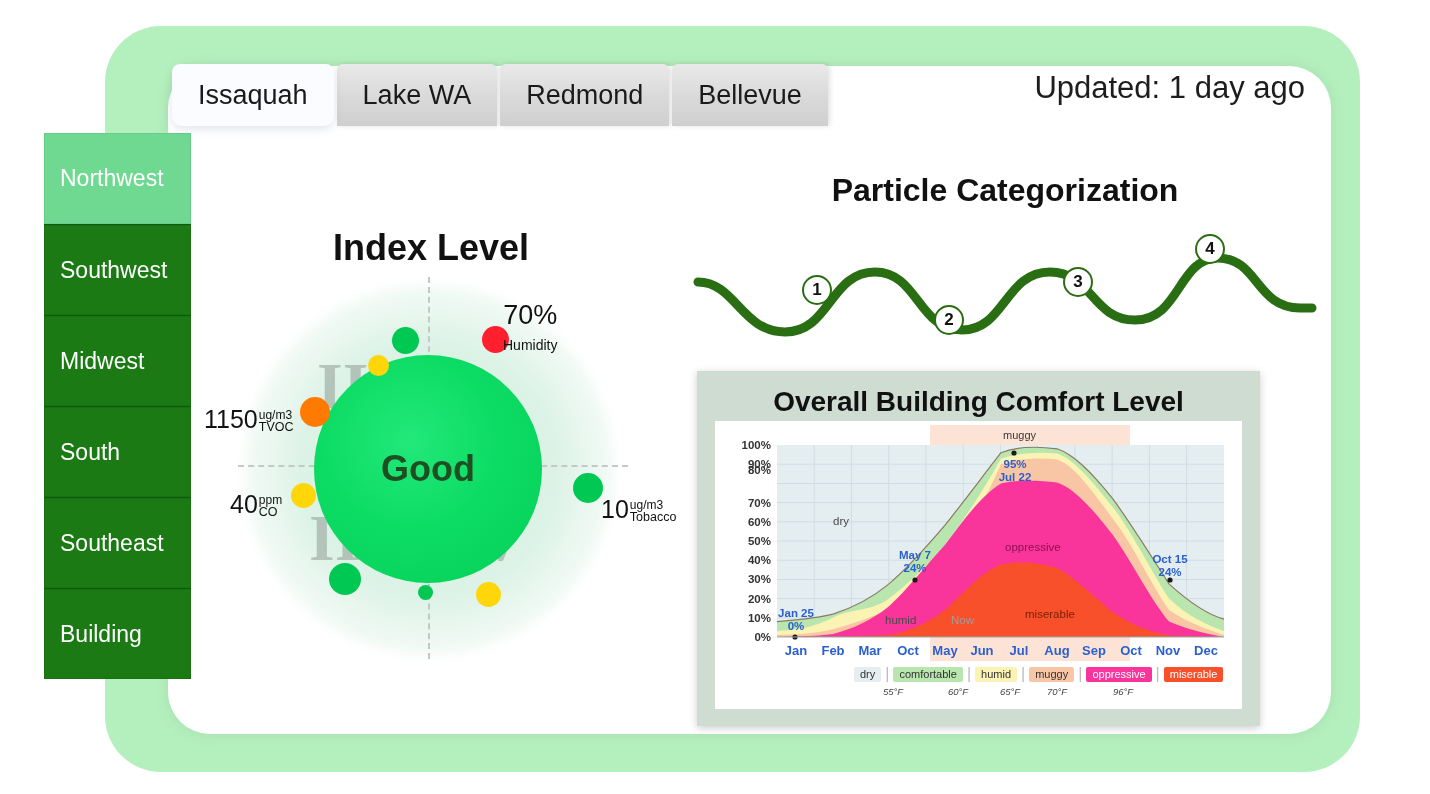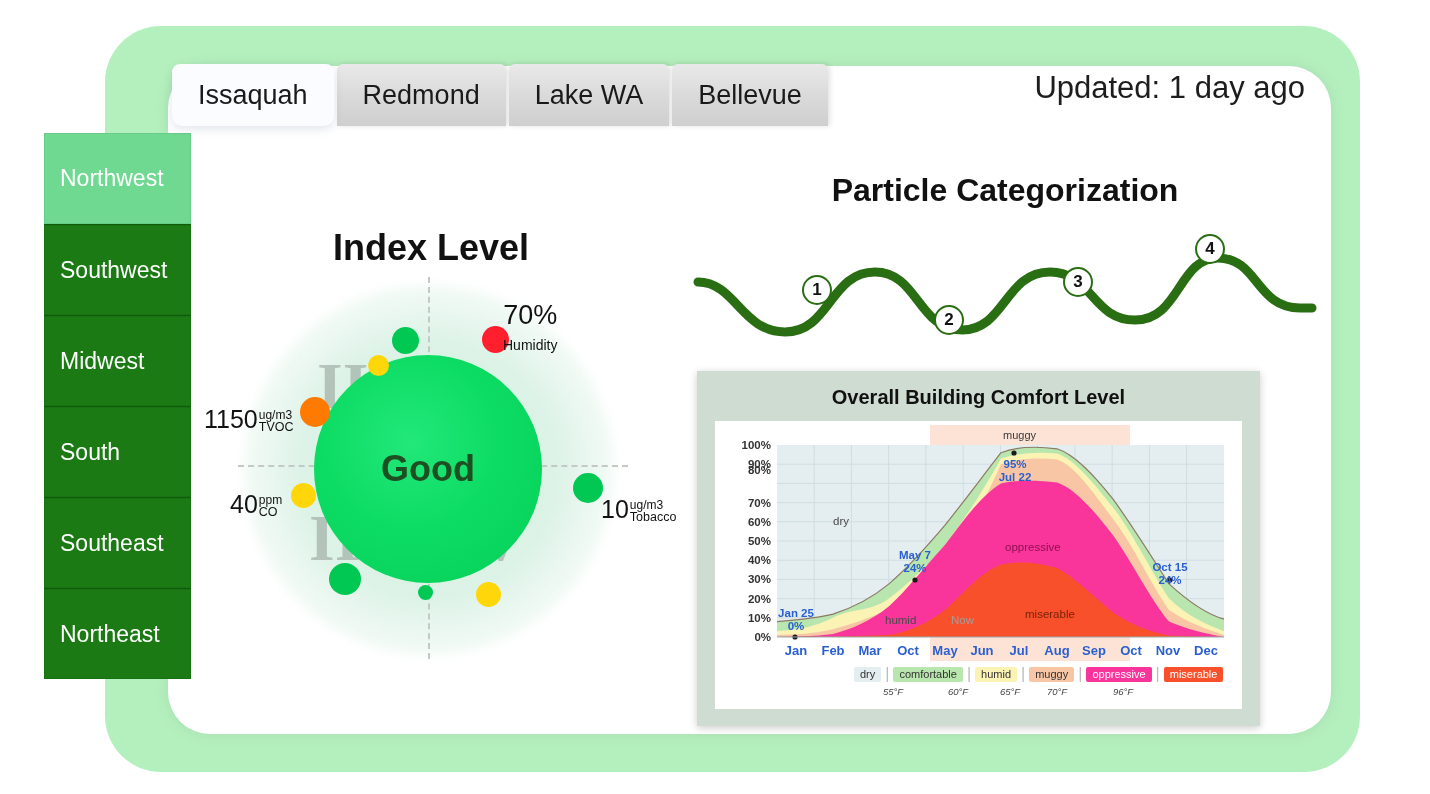--- a/index.html
+++ b/index.html
@@ -110,21 +110,21 @@
   }
 
   
   .comfort {
     position: absolute; left: 697px; top: 371px; width: 563px; height: 355px;
     background: #cfdcd2;
     box-shadow: 0 2px 8px rgba(0,0,0,.2);
   }
   .comfort-title {
     position: absolute; left: 0; right: 0; top: 15px; text-align: center;
-    font-size: 20px; font-weight: 700; color: #111;
+    font-size: 28px; font-weight: 700; color: #111;
   }
   .comfort-inner {
     position: absolute; left: 18px; top: 50px; width: 527px; height: 288px;
     background: #ffffff;
   }
   .ytick { position: absolute; right: 0; font-size: 11.5px; font-weight: 700; color: #333; text-align: right; }
   .xtick { position: absolute; font-size: 13px; font-weight: 700; color: #2a5fd0; text-align: center; }
   .annot { position: absolute; font-size: 11.5px; font-weight: 700; color: #2a5fd0; text-align: center; line-height: 1.15; }
   .zonelab { position: absolute; font-size: 11.5px; color: #4a4a4a; }
   .legend { position: absolute; display: flex; align-items: center; gap: 4px; }
@@ -137,24 +137,24 @@
 <div id="root">
 
   <div class="mint-frame"></div>
   <div class="white-panel"></div>
 
   <div class="tabs">
     <div class="tab active">
       <span>Issaquah</span>
     </div>
     <div class="tab">
+      <span>Lake WA</span>
+    </div>
+    <div class="tab">
       <span>Redmond</span>
-    </div>
-    <div class="tab">
-      <span>Lake WA</span>
     </div>
     <div class="tab">
       <span>Bellevue</span>
     </div>
   </div>
 
   <div class="updated">Updated: 1 day ago</div>
 
   <div class="sidebar">
     <div class="side-item active">
@@ -166,21 +166,21 @@
     <div class="side-item">
       <span>Midwest</span>
       </div>
     <div class="side-item">
       <span>South</span>
       </div>
     <div class="side-item">
       <span>Southeast</span>
       </div>
     <div class="side-item">
-      <span>Northeast</span>
+      <span>Building</span>
       </div>
   </div>
 
   <div class="gauge-wrap">
     <div class="gauge-title">Index Level</div>
     <div class="halo"></div>
     <div class="axis-v"></div>
     <div class="axis-h"></div>
 
     <div class="numeral" style="left:255px; top:133px;">I</div>
@@ -354,21 +354,21 @@
         <span>0%</span>
       </div>
       <div class="annot" style="left:166px; top:128px; width:68px;">
         <span>May 7</span><br>
         <span>24%</span>
       </div>
       <div class="annot" style="left:266px; top:37px; width:68px;">
         <span>95%</span><br>
         <span>Jul 22</span>
       </div>
-      <div class="annot" style="left:421px; top:140px; width:68px;">
+      <div class="annot" style="left:421px; top:132px; width:68px;">
         <span>Oct 15</span><br>
         <span>24%</span>
       </div>
 
       <div class="legend" style="left:139px; top:244px;">
         <span class="chip" style="background:#e4eef0;">dry</span>
         <span style="color:#bbb;">|</span>
         <span class="chip" style="background:#b9e6ae;">comfortable</span>
         <span style="color:#bbb;">|</span>
         <span class="chip" style="background:#fbf3b4;">humid</span>

